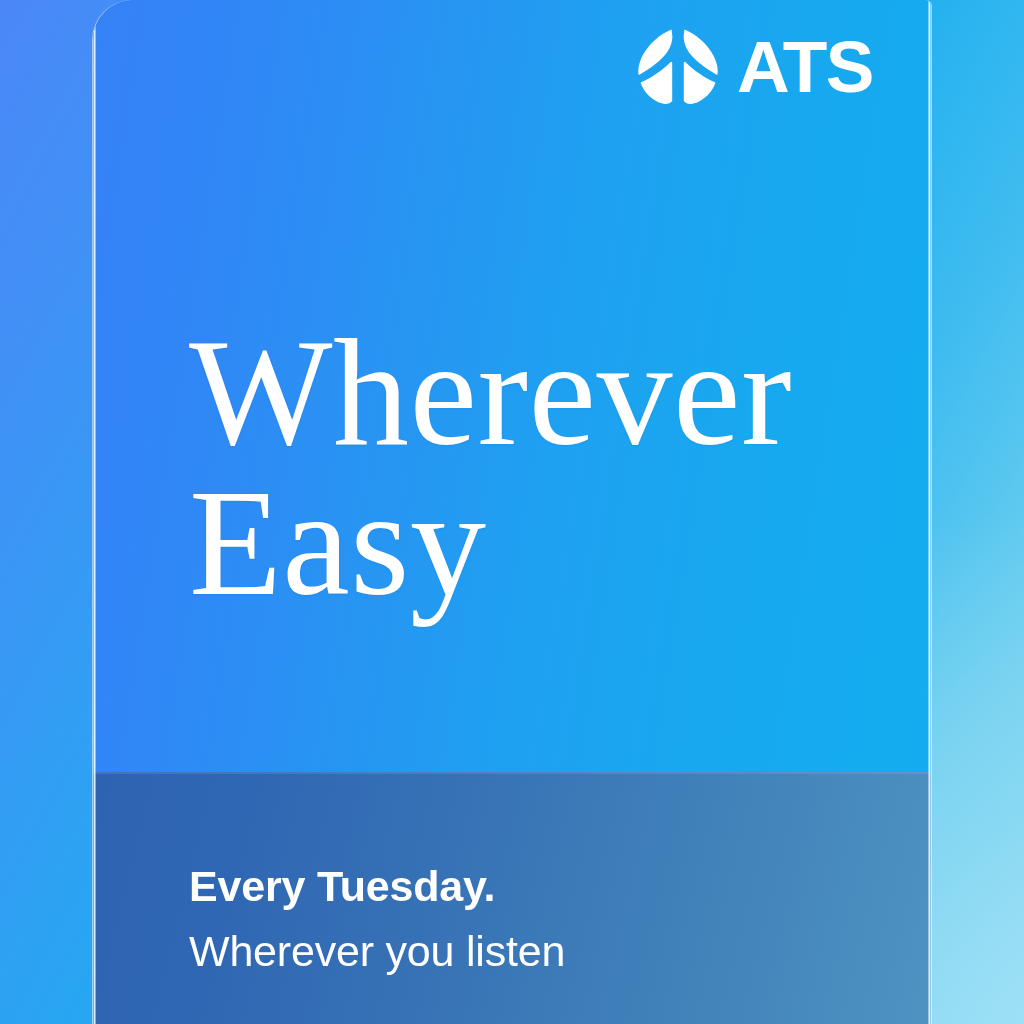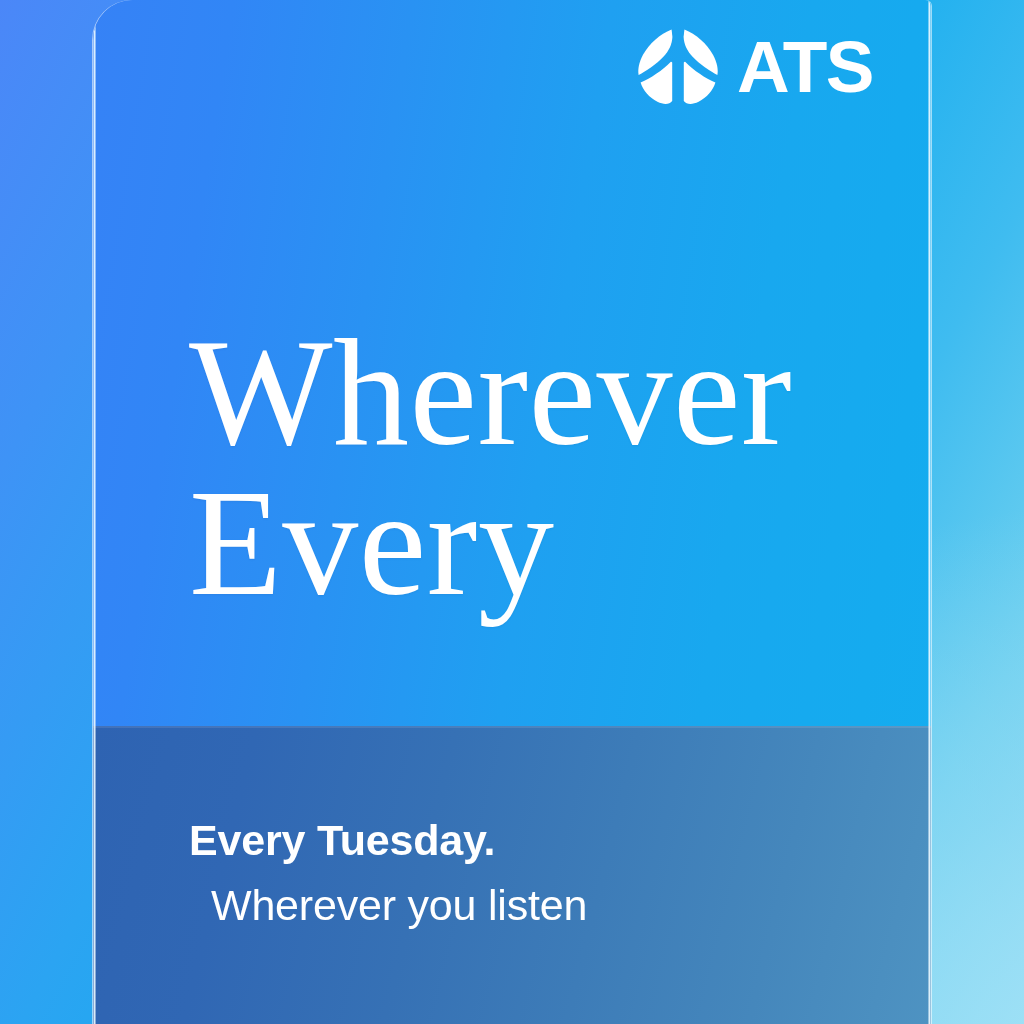--- a/index.html
+++ b/index.html
@@ -91,21 +91,21 @@
     line-height:0.99;
     letter-spacing:0.5px;
     text-shadow:0 1px 2px rgba(20,70,140,.10);
   }
   #headline .hl-line { display:block; white-space:nowrap; }
 
   
   #footer {
     position:absolute;
     left:0; right:0; bottom:0;
-    height:298px;
+    height:252px;
     background:
       linear-gradient(104deg,
         #2e63b2 0%,
         #3067b4 18%,
         #3671b5 40%,
         #3d7cb8 60%,
         #4587bc 80%,
         #4e93c2 100%);
     z-index:5;
   }
@@ -125,21 +125,20 @@
     font-weight:700;
     font-size:43px;
     line-height:1.52;
     letter-spacing:-0.2px;
   }
   #footer-text .ft-reg {
     font-weight:400;
     font-size:43px;
     line-height:1.52;
     letter-spacing:-0.2px;
-    margin-left:22px;
   }
 </style>
 </head>
 <body>
 
 <div id="stage">
 
   <div id="card">
 
     <span class="card-edge left"></span>
@@ -154,21 +153,21 @@
 
         <path d="M48.4 3.5 C60.0 8.2 70.8 17.4 77.0 28.8 C81.0 36.2 82.4 43.4 81.4 49.0 C74.0 45.2 63.6 38.2 56.6 30.8 C51.0 24.8 48.0 18.4 47.6 11.0 Z" fill="#ffffff"></path>
 
         <path d="M49.4 36.0 C58.0 44.6 69.2 52.2 79.4 56.6 C77.0 64.4 70.8 71.8 62.6 75.8 C56.2 78.8 50.6 78.6 47.8 75.0 L47.8 36.6 C48.2 36.0 48.8 35.6 49.4 36.0 Z" fill="#ffffff"></path>
       </svg>
       <span id="logo-word">ATS</span>
     </div>
 
     <h1 id="headline">
       <span class="hl-line">Wherever</span>
-      <span class="hl-line">Every</span>
+      <span class="hl-line">Easy</span>
     </h1>
 
     <div id="footer">
       <div id="footer-text">
         <span class="ft-line ft-strong">Every Tuesday.</span>
         <span class="ft-line ft-reg">Wherever you listen</span>
       </div>
     </div>
 
   </div>

